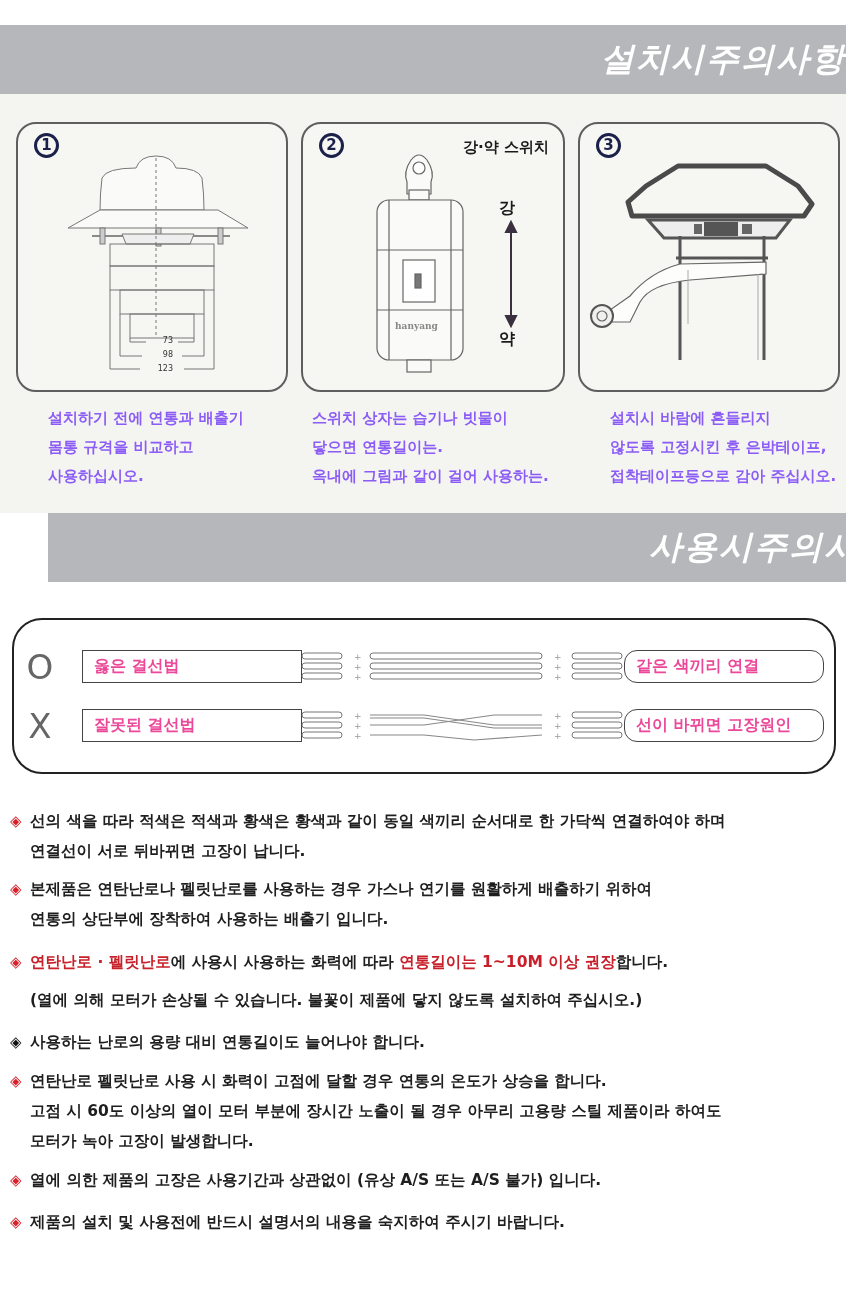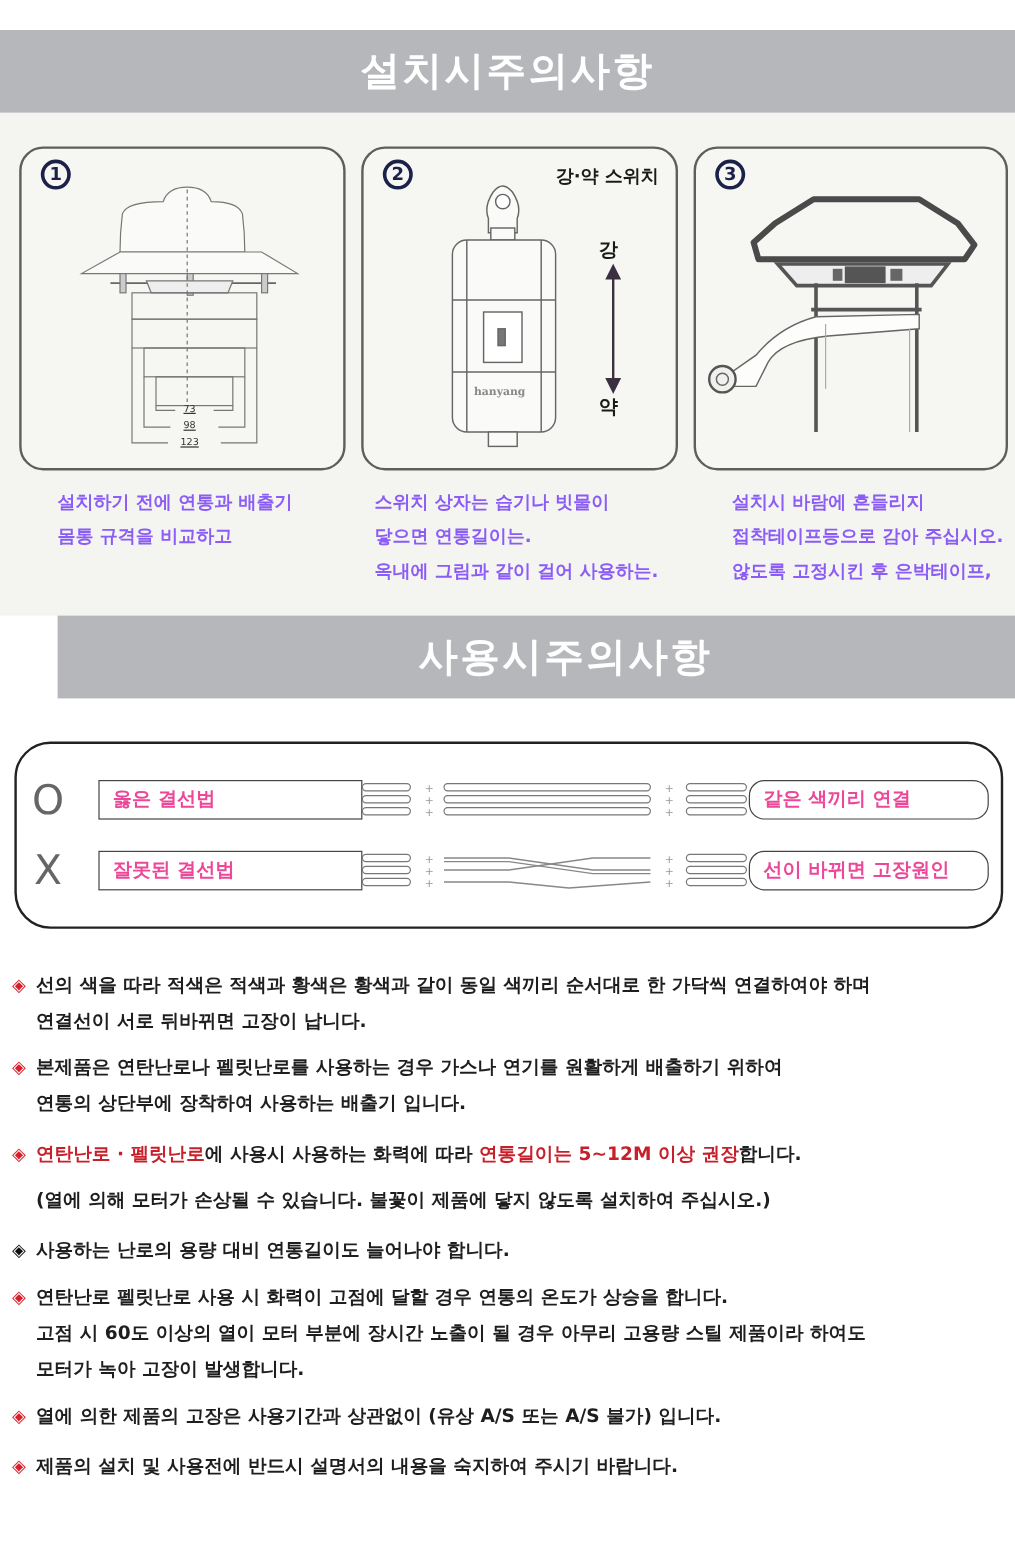--- a/index.html
+++ b/index.html
@@ -1,39 +1,39 @@
 <!DOCTYPE html>
 <html><head>
 <meta charset="utf-8">
 <style>
   * { box-sizing: border-box; margin: 0; padding: 0; }
   html, body { width: 846px; background: #ffffff; }
   body { font-family: "DejaVu Sans", "Liberation Sans", sans-serif; color: #1e1e1e; position: relative; height: 1299px; overflow: hidden; }
 
-  .banner { position: absolute; left: 0; width: 846px; height: 69px; background: #b6b7ba; display: flex; align-items: center; justify-content: center; }
+  .banner { position: absolute; left: 0; width: 846px; height: 69px; background: #b6b7ba; display: flex; align-items: center; justify-content: flex-end; font-style: italic; }
   .banner h1 { color: #ffffff; font-size: 33px; font-weight: bold; letter-spacing: 2px; }
   #banner-install { top: 25px; }
   #banner-usage { top: 513px; margin-left: 48px; }
 
   .install-area { position: absolute; left: 0; top: 94px; width: 846px; height: 419px; background: #f4f4f1; }
 
   .panel { position: absolute; top: 28px; height: 270px; border: 2px solid #5e5e5e; border-radius: 20px; background: #f6f6f3; overflow: hidden; }
   #panel-1 { left: 16px; width: 272px; }
   #panel-2 { left: 301px; width: 264px; }
   #panel-3 { left: 578px; width: 262px; }
 
   .num-badge { position: absolute; left: 16px; top: 9px; width: 25px; height: 25px; border-radius: 50%; border: 3px solid #1b2149; color: #1b2149; font-weight: bold; font-size: 15px; display: flex; align-items: center; justify-content: center; line-height: 1; }
 
   .panel svg { position: absolute; left: 0; top: 0; }
 
   .switch-title { position: absolute; right: 14px; top: 14px; font-size: 15px; font-weight: bold; color: #1a1a1a; }
   .strong-label, .weak-label { position: absolute; font-size: 16px; font-weight: bold; color: #1a1a1a; }
   .strong-label { left: 196px; top: 74px; }
   .weak-label { left: 196px; top: 205px; }
-  .dim-label { position: absolute; font-size: 8px; color: #333; width: 30px; text-align: center; text-decoration: underline; }
+  .dim-label { position: absolute; font-size: 8px; color: #333; width: 30px; text-align: right; }
 
   .caption { position: absolute; top: 310px; font-size: 15px; font-weight: bold; color: #8b5cf6; line-height: 29px; }
   #caption-1 { left: 48px; }
   #caption-2 { left: 312px; }
   #caption-3 { left: 610px; }
 
   .wiring-box { position: absolute; left: 12px; top: 618px; width: 824px; height: 156px; border: 2px solid #222; border-radius: 30px; background: #fff; }
   .wire-row { position: absolute; left: 0; width: 100%; height: 40px; }
   #wire-row-correct { top: 27px; }
   #wire-row-wrong { top: 86px; }
@@ -144,30 +144,31 @@
       <circle cx="22" cy="192" r="11" fill="#f0f0ee" stroke="#555" stroke-width="2"></circle>
       <circle cx="22" cy="192" r="5" fill="none" stroke="#666" stroke-width="1.2"></circle>
       <line x1="108" y1="146" x2="108" y2="200" stroke="#aaa" stroke-width="1"></line>
       <line x1="178" y1="150" x2="178" y2="236" stroke="#aaa" stroke-width="1"></line>
     </svg>
   </div>
 
   <div class="caption" id="caption-1">
     <div>설치하기 전에 연통과 배출기</div>
     <div>몸통 규격을 비교하고</div>
+    <div>사용하십시오.</div>
   </div>
   <div class="caption" id="caption-2">
     <div>스위치 상자는 습기나 빗물이</div>
     <div>닿으면 연통길이는.</div>
     <div>옥내에 그림과 같이 걸어 사용하는.</div>
   </div>
   <div class="caption" id="caption-3">
     <div>설치시 바람에 흔들리지</div>
+    <div>않도록 고정시킨 후 은박테이프,</div>
     <div>접착테이프등으로 감아 주십시오.</div>
-    <div>않도록 고정시킨 후 은박테이프,</div>
   </div>
 </div>
 
 <div class="banner" id="banner-usage">
   <h1>사용시주의사항</h1>
 </div>
 
 <div class="wiring-box">
   <div class="wire-row" id="wire-row-correct">
     <div class="mark">O</div>
@@ -232,21 +233,21 @@
     <span class="line">선의 색을 따라 적색은 적색과 황색은 황색과 같이 동일 색끼리 순서대로 한 가닥씩 연결하여야 하며</span>
     <span class="line">연결선이 서로 뒤바뀌면 고장이 납니다.</span>
   </div>
   <div class="note" style="margin-bottom:9px;">
     <span class="bullet red">◈</span>
     <span class="line">본제품은 연탄난로나 펠릿난로를 사용하는 경우 가스나 연기를 원활하게 배출하기 위하여</span>
     <span class="line">연통의 상단부에 장착하여 사용하는 배출기 입니다.</span>
   </div>
   <div class="note" style="margin-bottom:8px; line-height:38px;">
     <span class="bullet red" style="line-height:38px;">◈</span>
-    <span class="line"><span class="red-text">연탄난로 · 펠릿난로</span><span>에 사용시 사용하는 화력에 따라 </span><span class="red-text">연통길이는 5~12M 이상 권장</span><span>합니다.</span></span>
+    <span class="line"><span class="red-text">연탄난로 · 펠릿난로</span><span>에 사용시 사용하는 화력에 따라 </span><span class="red-text">연통길이는 1~10M 이상 권장</span><span>합니다.</span></span>
     <span class="line">(열에 의해 모터가 손상될 수 있습니다. 불꽃이 제품에 닿지 않도록 설치하여 주십시오.)</span>
   </div>
   <div class="note" style="margin-bottom:9px;">
     <span class="bullet black">◈</span>
     <span class="line">사용하는 난로의 용량 대비 연통길이도 늘어나야 합니다.</span>
   </div>
   <div class="note" style="margin-bottom:9px;">
     <span class="bullet red">◈</span>
     <span class="line">연탄난로 펠릿난로 사용 시 화력이 고점에 달할 경우 연통의 온도가 상승을 합니다.</span>
     <span class="line">고점 시 60도 이상의 열이 모터 부분에 장시간 노출이 될 경우 아무리 고용량 스틸 제품이라 하여도</span>

